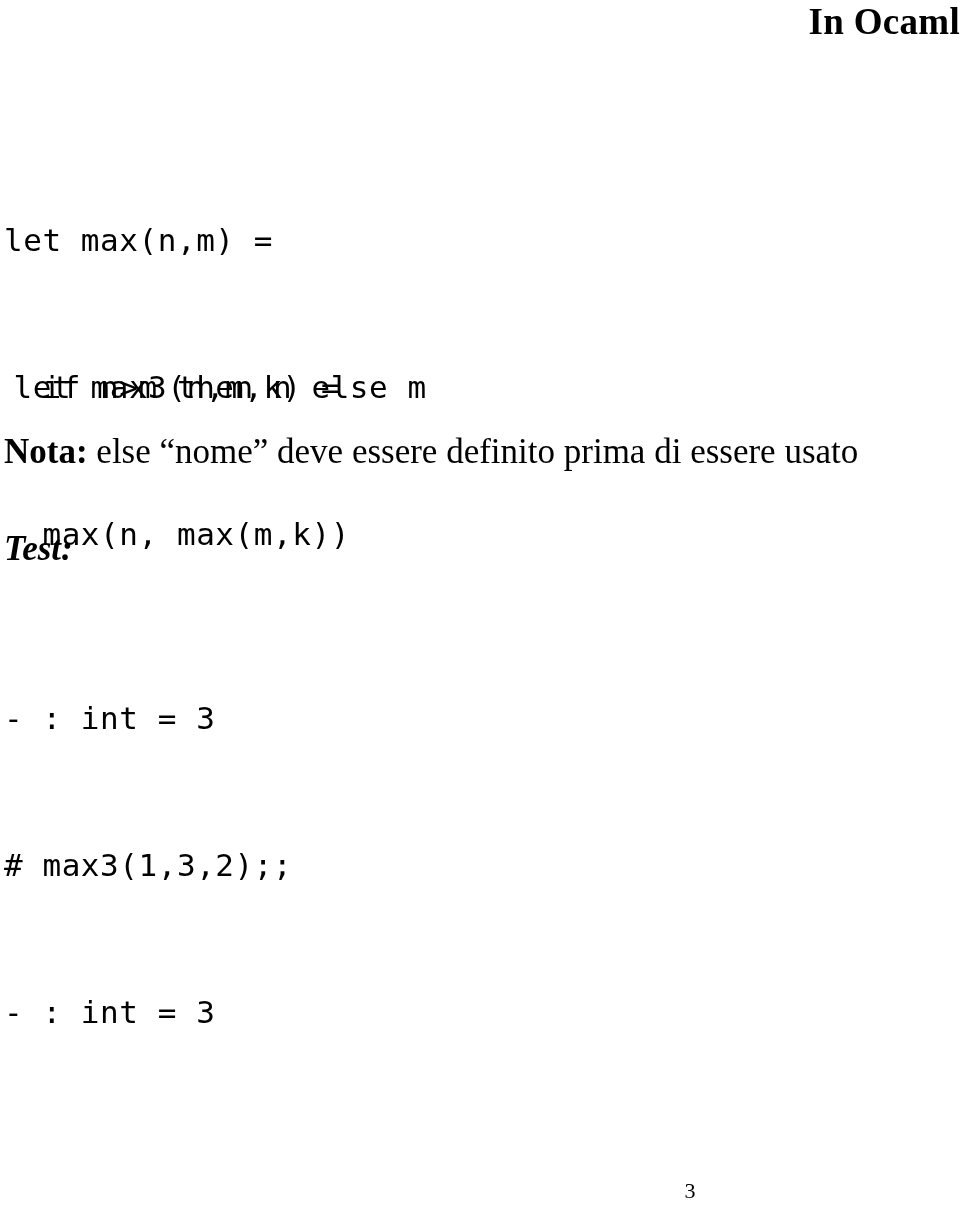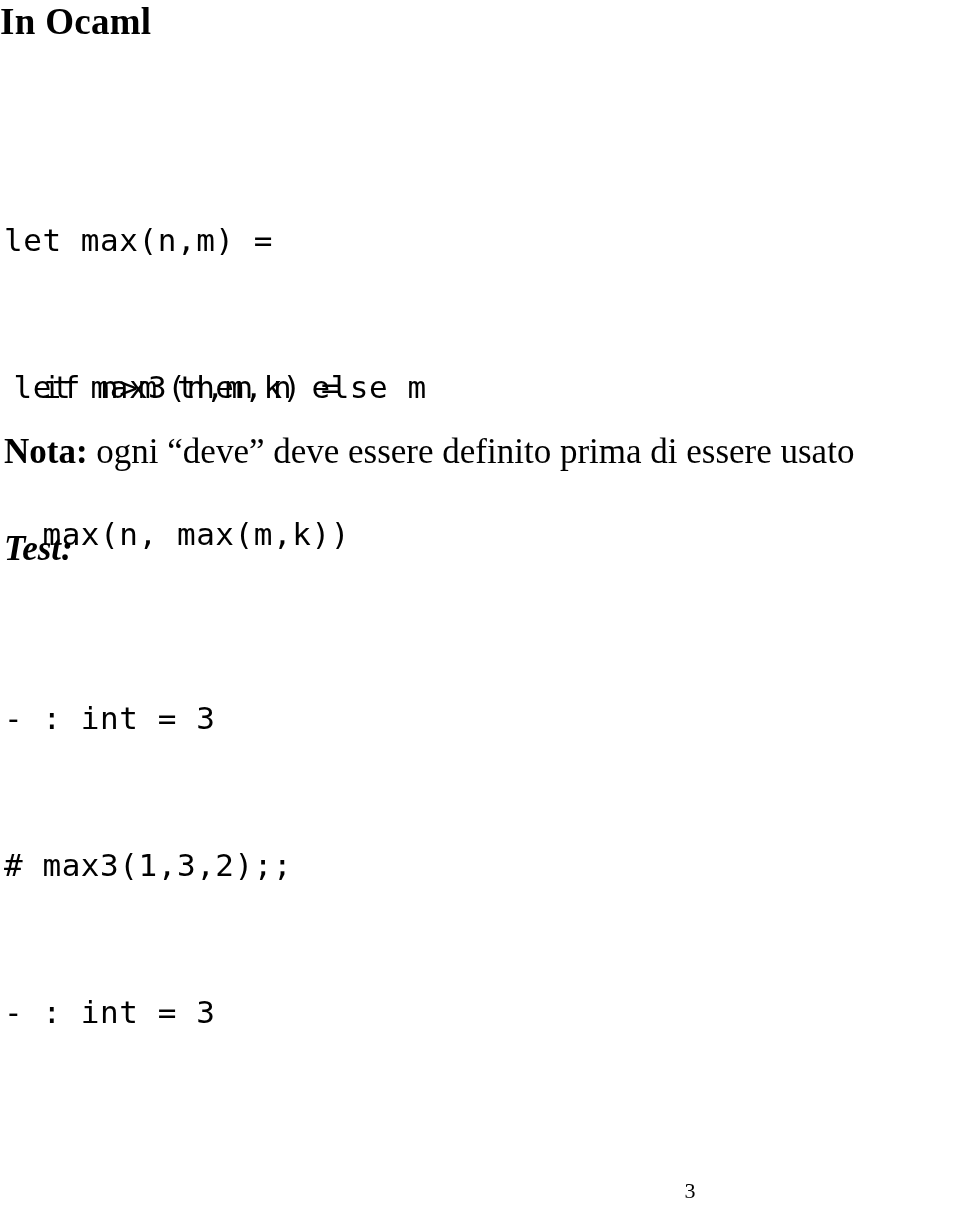--- a/index.html
+++ b/index.html
@@ -24,21 +24,21 @@
     width: 960px;
     height: 1218px;
   }
 
   
   .slide-title {
     position: absolute;
     top: 0px;
     left: 0;
     width: 960px;
-    text-align: left;
+    text-align: right;
     font-family: "Liberation Serif", "DejaVu Serif", serif;
     font-weight: bold;
     font-size: 37px;
     line-height: 44px;
     letter-spacing: 0.3px;
     white-space: pre;
   }
 
   
   .code-block {
@@ -103,21 +103,21 @@
   <div class="code-block" id="code-block-max">
     <span class="code-line">let max(n,m) =</span>
     <span class="code-line">  if n&gt;m then n else m</span>
   </div>
 
   <div class="code-block" id="code-block-max3">
     <span class="code-line">let max3(n,m,k) =</span>
     <span class="code-line">  max(n, max(m,k))</span>
   </div>
 
-  <div class="prose-line" id="nota-line"><span class="bold-lead">Nota:</span><span> ogni “deve” deve essere definito prima di essere usato</span></div>
+  <div class="prose-line" id="nota-line"><span class="bold-lead">Nota:</span><span> else “nome” deve essere definito prima di essere usato</span></div>
 
   <div class="prose-line" id="test-line"><span class="bold-lead">Test:</span></div>
 
   <div class="code-block" id="code-block-session">
     <span class="code-line">- : int = 3</span>
     <span class="code-line"># max3(1,3,2);;</span>
     <span class="code-line">- : int = 3</span>
     
     
   </div>

